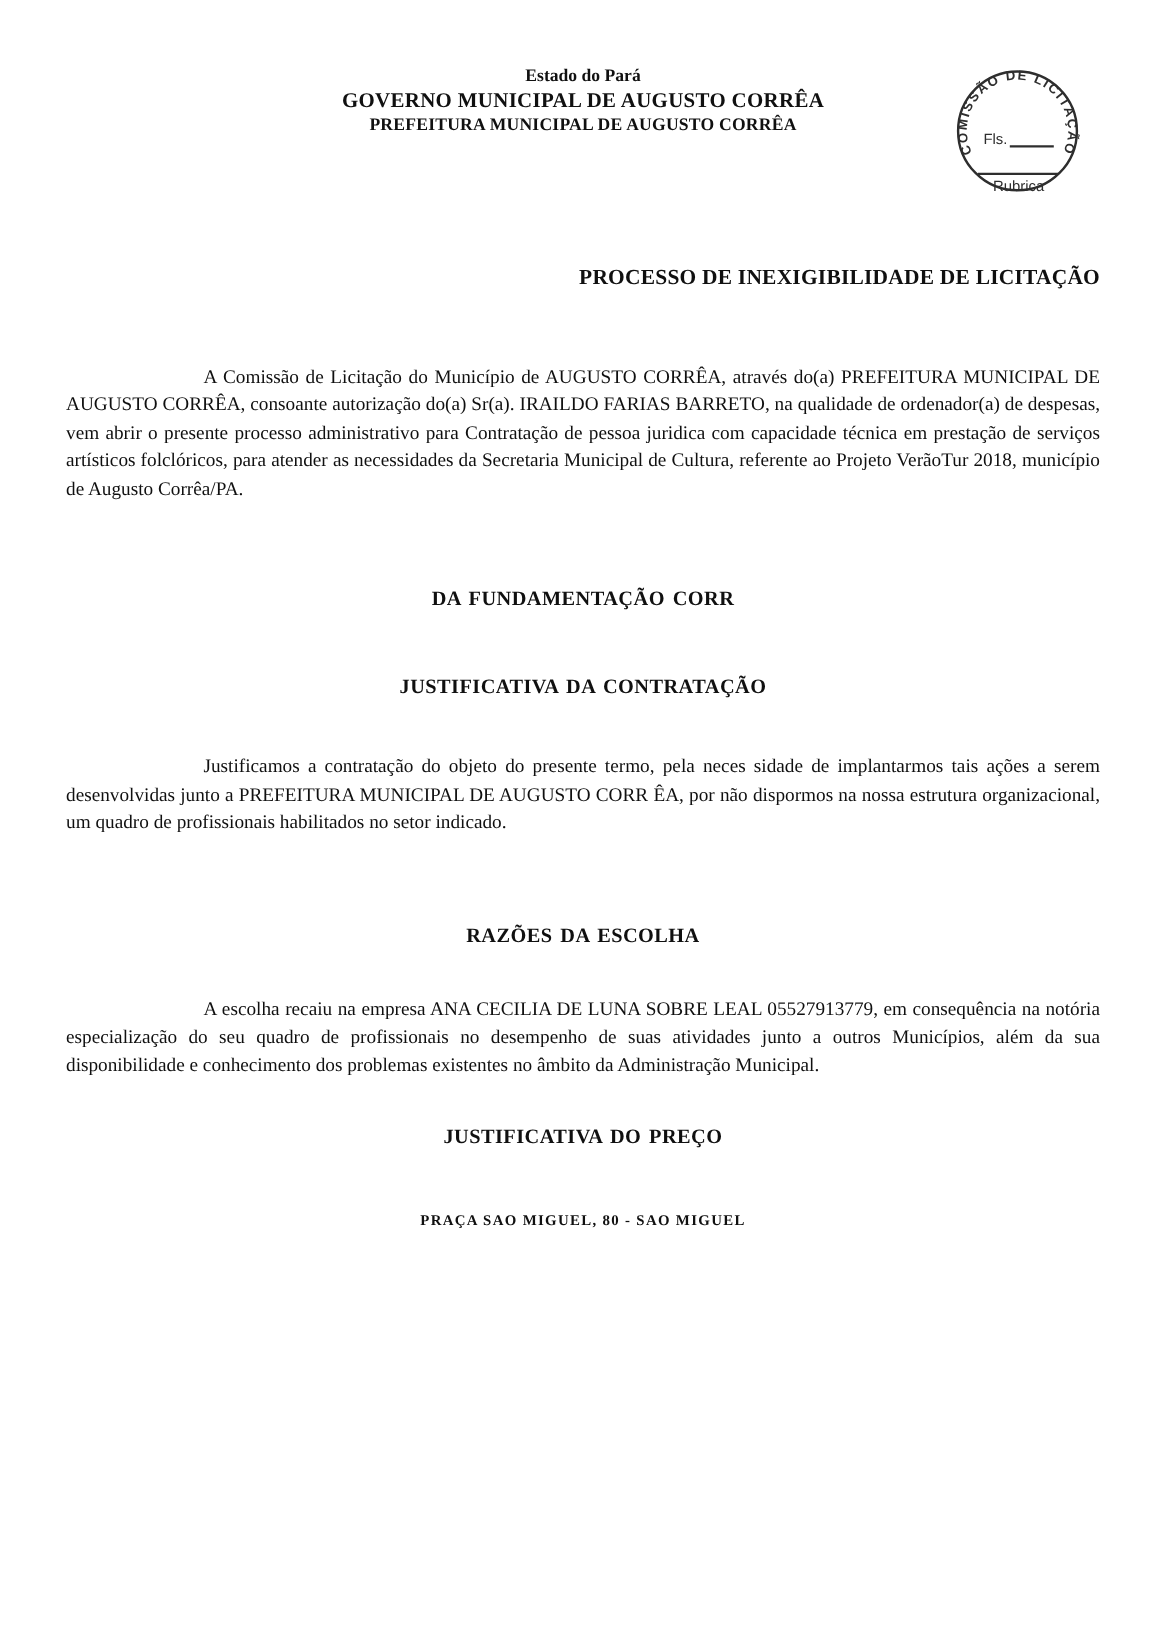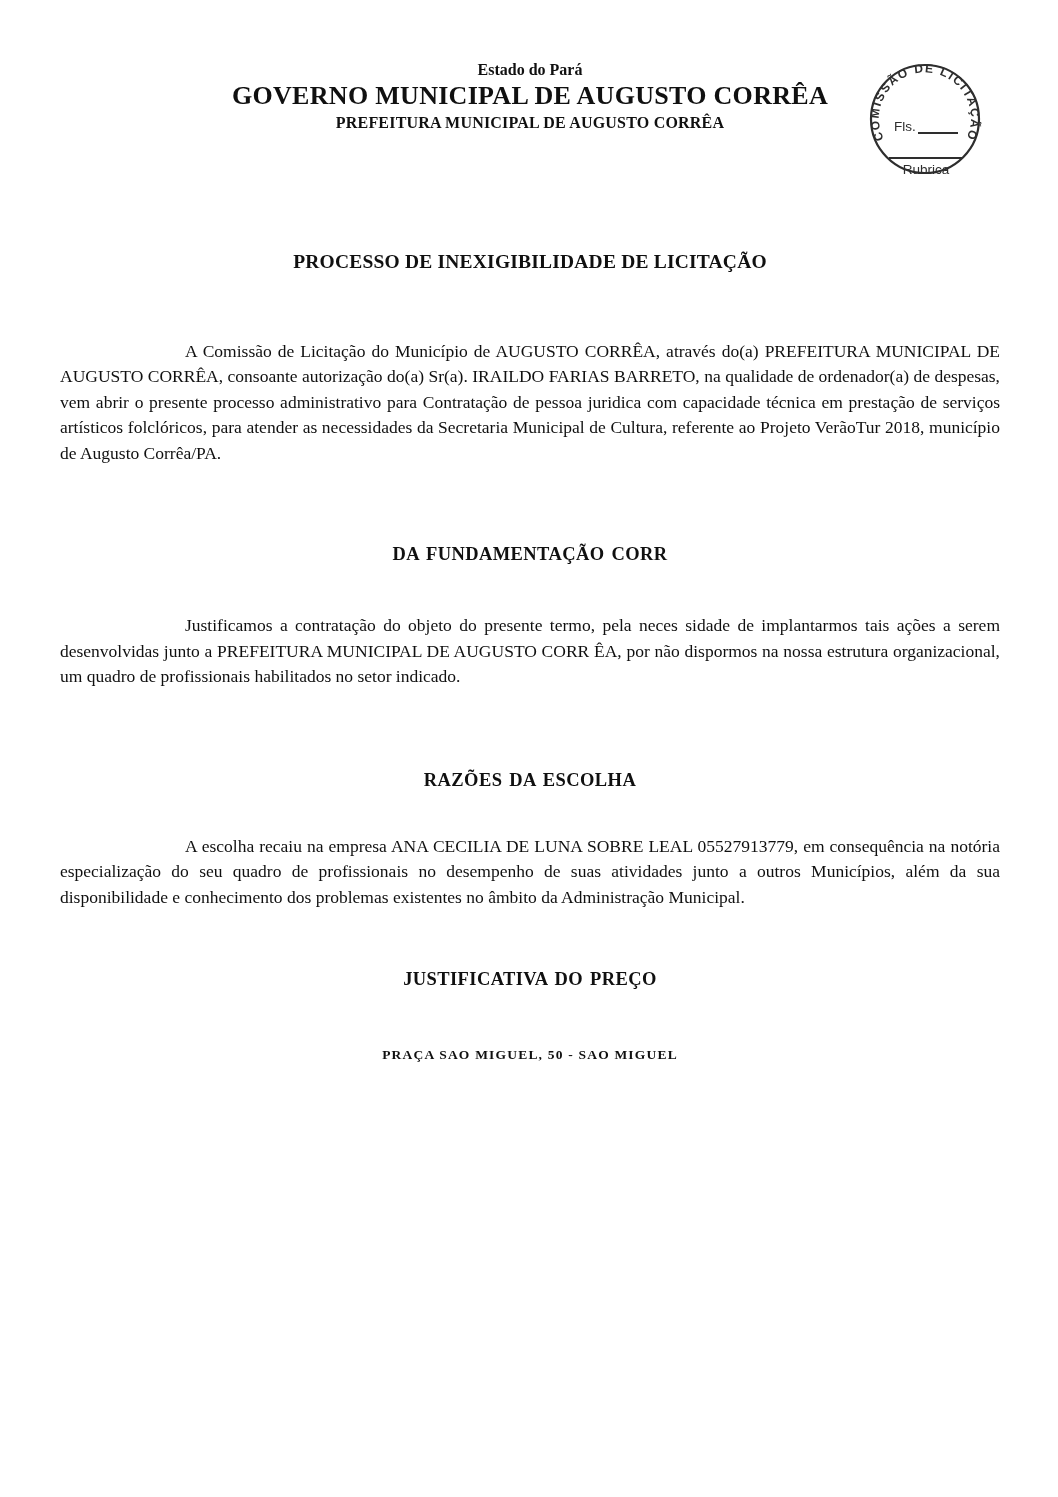--- a/index.html
+++ b/index.html
@@ -24,21 +24,21 @@
   .letterhead {
     text-align: center;
     line-height: 1.25;
     margin-top: 4px;
   }
   .letterhead .state {
     font-size: 16px;
     font-weight: bold;
   }
   .letterhead .gov {
-    font-size: 26px;
+    font-size: 19px;
     font-weight: bold;
     letter-spacing: 0.3px;
   }
   .letterhead .pref {
     font-size: 16px;
     font-weight: bold;
     letter-spacing: 0.2px;
   }
 
   
@@ -50,21 +50,21 @@
     height: 138px;
   }
   .stamp svg { display: block; }
   .stamp text {
     font-family: "Liberation Sans", "DejaVu Sans", sans-serif;
     fill: #2e2e2e;
   }
 
   
   .doc-title {
-    text-align: center;
+    text-align: right;
     font-size: 19.5px;
     font-weight: bold;
     letter-spacing: 0.2px;
     margin-top: 118px;
   }
 
   
   .para {
     font-size: 17.5px;
     line-height: 25.5px;
@@ -81,21 +81,21 @@
   .sec-heading {
     text-align: center;
     font-size: 18.5px;
     font-weight: bold;
     letter-spacing: 0.4px;
     word-spacing: 2px;
   }
   .sec-heading.h-fund    { margin-top: 78px; }
   .sec-heading.h-just    { margin-top: 59px; }
   .sec-heading.h-escolha { margin-top: 80px; }
-  .sec-heading.h-preco   { margin-top: 59px; }
+  .sec-heading.h-preco   { margin-top: 43px; }
 
   
   .footer-address {
     text-align: center;
     font-size: 13.5px;
     font-weight: bold;
     letter-spacing: 1.2px;
     margin-top: 57px;
   }
 </style>
@@ -125,22 +125,23 @@
       <text x="70" y="122" font-size="13.5" text-anchor="middle">Rubrica</text>
     </svg>
   </div>
 
   <div class="doc-title">PROCESSO DE INEXIGIBILIDADE DE LICITAÇÃO</div>
 
   <p class="para intro">A Comissão de Licitação do Município de AUGUSTO CORRÊA, através do(a) PREFEITURA MUNICIPAL DE AUGUSTO CORRÊA, consoante autorização do(a) Sr(a). IRAILDO FARIAS BARRETO, na qualidade de ordenador(a) de despesas, vem abrir o presente processo administrativo para Contratação de pessoa juridica com capacidade técnica em prestação de serviços artísticos folclóricos, para atender as necessidades da Secretaria Municipal de Cultura, referente ao Projeto VerãoTur 2018, município de Augusto Corrêa/PA.</p>
 
   <div class="sec-heading h-fund">DA FUNDAMENTAÇÃO CORR</div>
 
+  <div class="sec-heading h-just">JUSTIFICATIVA DA CONTRATAÇÃO</div>
   <p class="para just">Justificamos a contratação do objeto do presente termo, pela neces sidade de implantarmos tais ações a serem desenvolvidas junto a PREFEITURA MUNICIPAL DE AUGUSTO CORR ÊA, por não dispormos na nossa estrutura organizacional, um quadro de profissionais habilitados no setor indicado.</p>
 
   <div class="sec-heading h-escolha">RAZÕES DA ESCOLHA</div>
   <p class="para escolha">A escolha recaiu na empresa ANA CECILIA DE LUNA SOBRE LEAL 05527913779, em consequência na notória especialização do seu quadro de profissionais no desempenho de suas atividades junto a outros Municípios, além da sua disponibilidade e conhecimento dos problemas existentes no âmbito da Administração Municipal.</p>
 
   <div class="sec-heading h-preco">JUSTIFICATIVA DO PREÇO</div>
 
-  <div class="footer-address">PRAÇA SAO MIGUEL, 50 - SAO MIGUEL</div>
+  <div class="footer-address">PRAÇA SAO MIGUEL, 80 - SAO MIGUEL</div>
 
 </div>
 
 </body></html>

